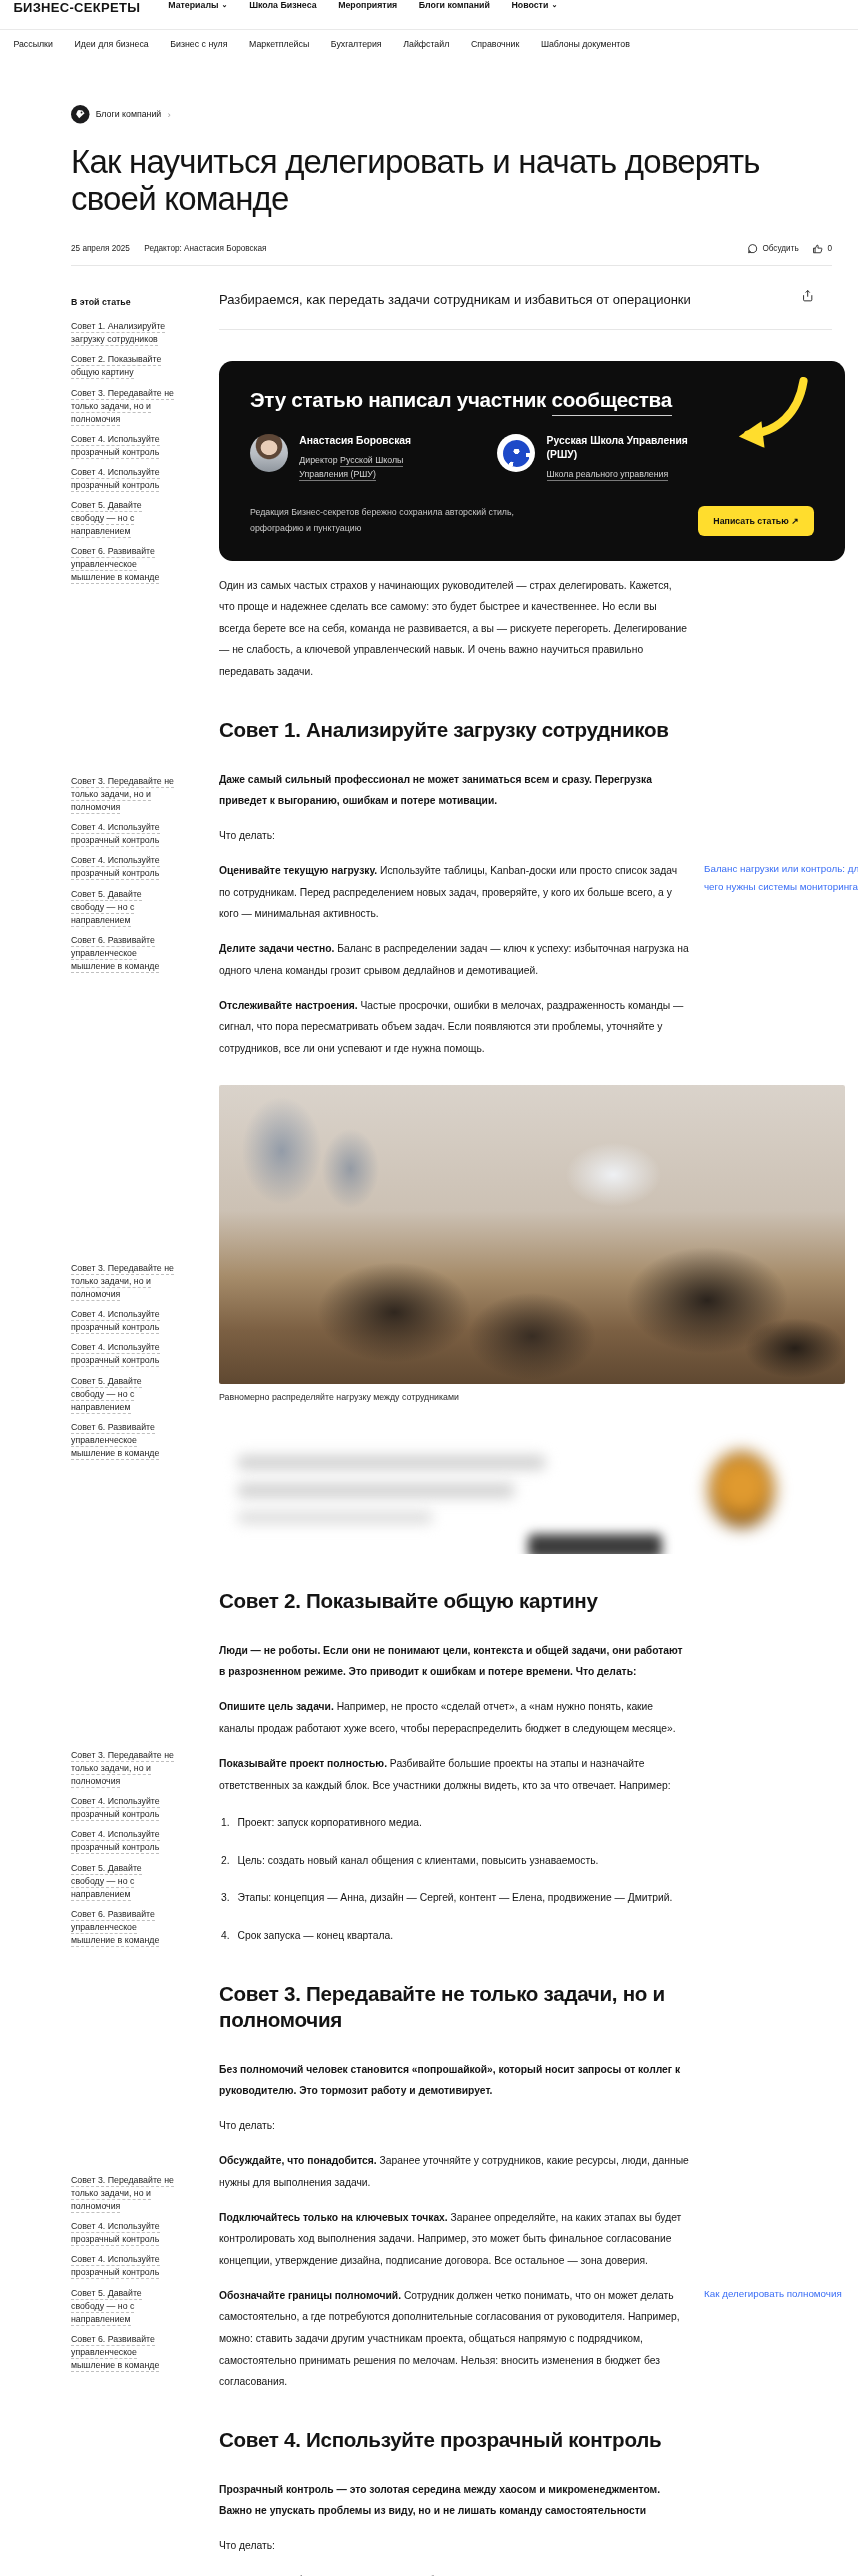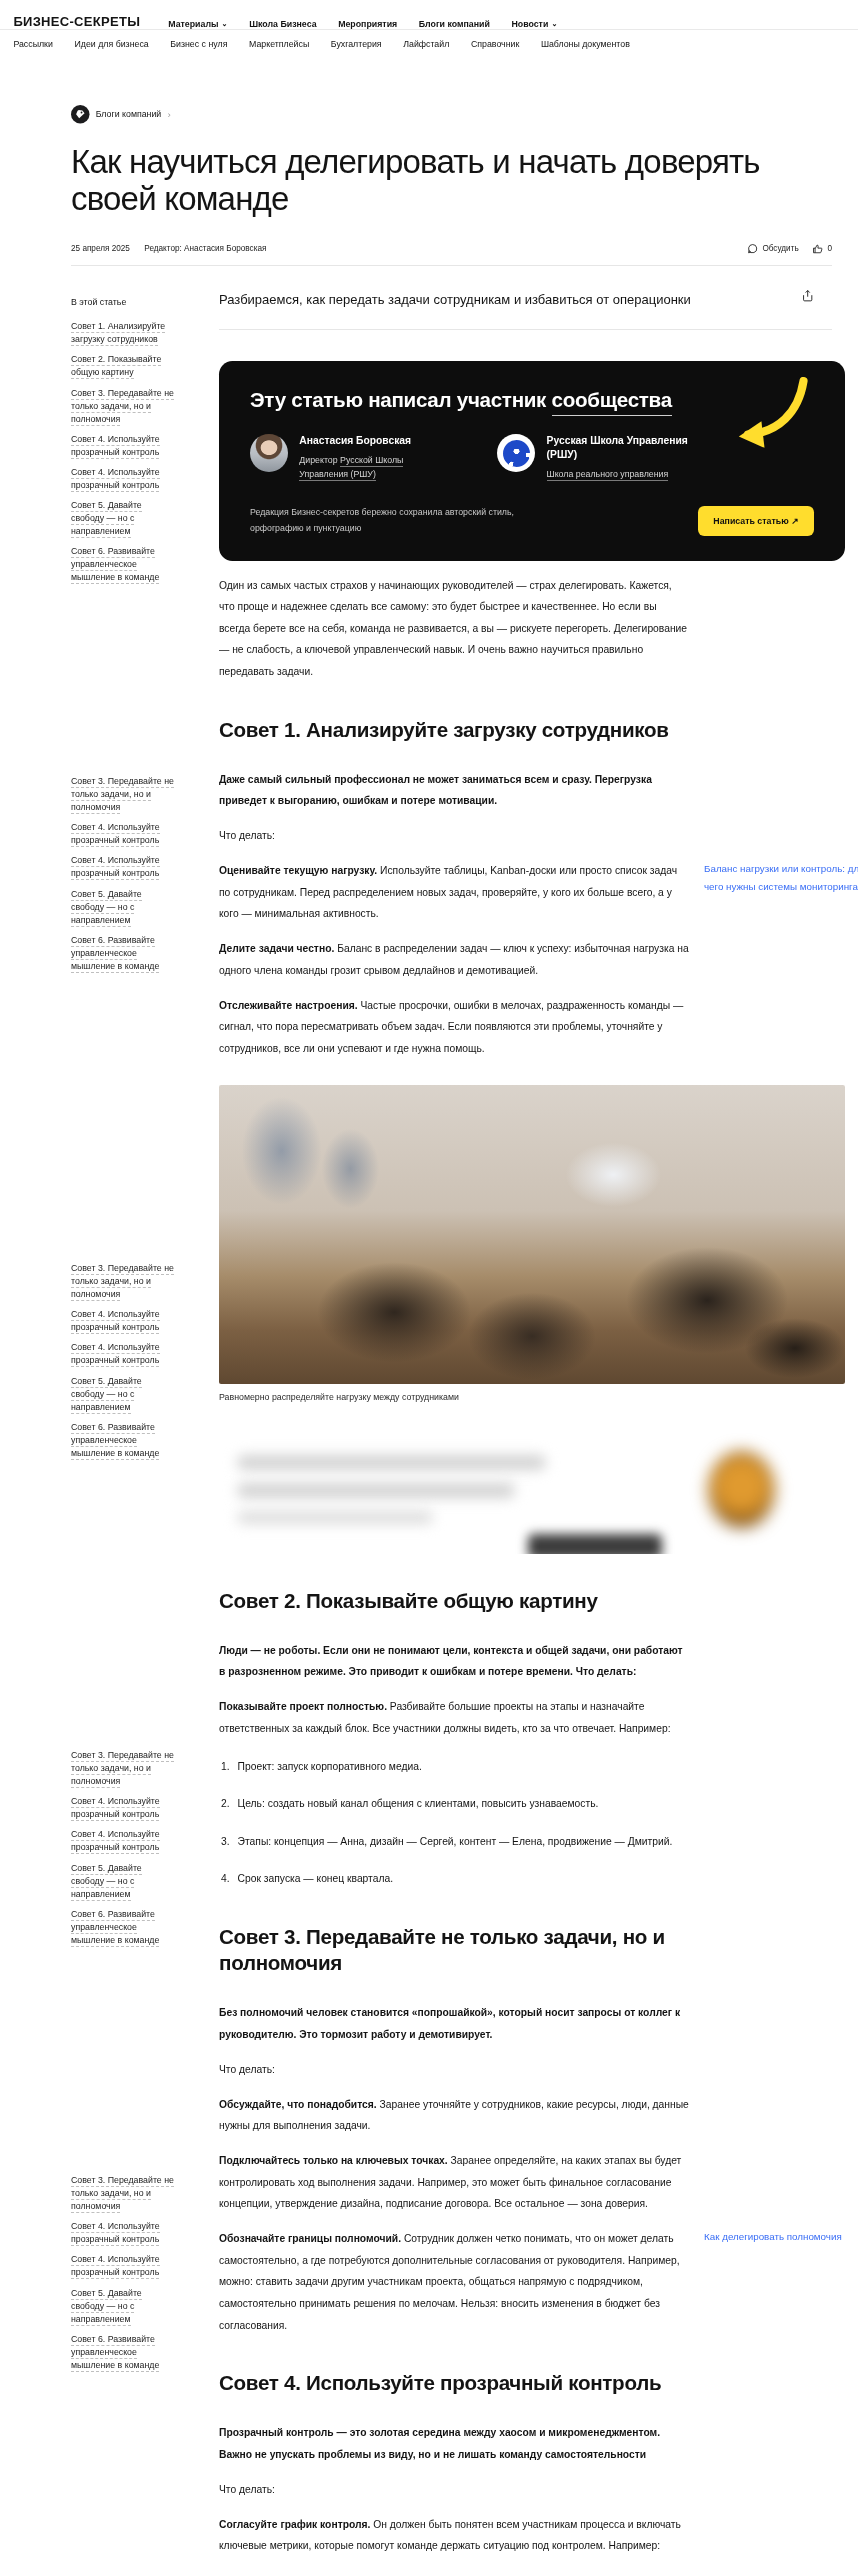--- a/index.html
+++ b/index.html
@@ -1,21 +1,21 @@
 <!DOCTYPE html>
 <html lang="ru" style="font-size:8.2px"><head>
 <meta charset="utf-8">
 <style>
   html,body{margin:0;padding:0;background:#fff;}
   .page{position:relative;width:858px;height:3902px;overflow:hidden;background:#fff;
         color:#141414;font-family:"Liberation Sans",sans-serif;}
   a{color:inherit;text-decoration:none;cursor:pointer;}
 
   
-  .nav1{display:flex;align-items:flex-end;height:29px;padding:0 13.4px;border-bottom:0.5px solid #e9e9e9;}
+  .nav1{display:flex;align-items:flex-start;height:29px;padding:0 13.4px;border-bottom:0.5px solid #e9e9e9;}
   .logo{font-size:13px;font-weight:900;letter-spacing:0.3px;margin-right:28px;white-space:nowrap;}
   .nav1 .nav-item{font-size:8.8px;font-weight:700;margin-right:21.6px;white-space:nowrap;display:flex;align-items:center;gap:3.1px;}
   .chev{font-size:7.2px;font-weight:700;transform:translateY(-1px);}
   .nav2{display:flex;align-items:center;height:28px;padding:0 13.4px;gap:21.6px;}
   .nav2 .nav-item{font-size:8.8px;font-weight:400;white-space:nowrap;}
 
   
   .head{position:relative;margin-left:71px;width:761px;}
   .breadcrumb{display:flex;align-items:center;gap:6.2px;margin-top:47px;font-size:8.8px;}
   .crumb-sep{color:#9a9a9a;font-size:9.8px;}
@@ -25,21 +25,21 @@
   .meta-right{margin-left:auto;display:flex;align-items:center;gap:13.4px;}
   .meta-right .mr-item{display:flex;align-items:center;gap:4.1px;font-size:8.2px;}
   .hr{border:0;border-top:0.5px solid #e6e6e6;margin:11.3px 0 0;}
   .lead-row{position:relative;padding:20.6px 0 17.5px 148px;}
   .lead{font-size:13px;line-height:25px;max-width:484px;font-weight:400;}
   .share{position:absolute;right:17.5px;top:23px;}
   .hr2{border:0;border-top:0.5px solid #e6e6e6;margin:0 0 0 148px;}
 
   
   .toc{position:absolute;left:71px;width:103px;font-size:8.8px;line-height:13px;}
-  .toc .toc-h{font-weight:400;margin-bottom:11.3px;}
+  .toc .toc-h{font-weight:700;margin-bottom:11.3px;}
   .toc a{display:block;margin-bottom:7.2px;color:#1d1d1d;}
   .toc a span{border-bottom:0.5px dashed #bfbfbf;padding-bottom:1px;
               -webkit-box-decoration-break:clone;box-decoration-break:clone;}
 
   
   .bodycol{position:relative;margin-left:219px;width:626px;}
   .banner{position:relative;margin-top:31px;width:626px;box-sizing:border-box;
           background:#0d0d0d;border-radius:13.4px;padding:27px 31px 25px;color:#fff;}
   .banner h3{margin:0;font-size:20.6px;font-weight:900;letter-spacing:-0.3px;max-width:453px;}
   .banner h3 .ul{border-bottom:1px solid rgba(255,255,255,.8);padding-bottom:3.1px;}
@@ -287,20 +287,23 @@
       <div class="bl l1"></div>
       <div class="bl l2"></div>
       <div class="bl l3"></div>
       <div class="ball"></div>
       <div class="btn"></div>
     </div>
 
     <h2>Совет 2. Показывайте общую картину</h2>
     <p class="p first">Люди — не роботы. Если они не понимают цели, контекста и общей задачи, они работают в разрозненном режиме. Это приводит к ошибкам и потере времени. Что делать:</p>
     <p class="item">
+      <b>Опишите цель задачи.</b><span> Например, не просто «сделай отчет», а «нам нужно понять, какие каналы продаж работают хуже всего, чтобы перераспределить бюджет в следующем месяце».</span>
+    </p>
+    <p class="item">
       <b>Показывайте проект полностью.</b><span> Разбивайте большие проекты на этапы и назначайте ответственных за каждый блок. Все участники должны видеть, кто за что отвечает. Например:</span>
     </p>
     <ol class="num">
       <li>Проект: запуск корпоративного медиа.</li>
       <li>Цель: создать новый канал общения с клиентами, повысить узнаваемость.</li>
       <li>Этапы: концепция — Анна, дизайн — Сергей, контент — Елена, продвижение — Дмитрий.</li>
       <li>Срок запуска — конец квартала.</li>
     </ol>
 
     <h2>Совет 3. Передавайте не только задачи, но и полномочия</h2>

